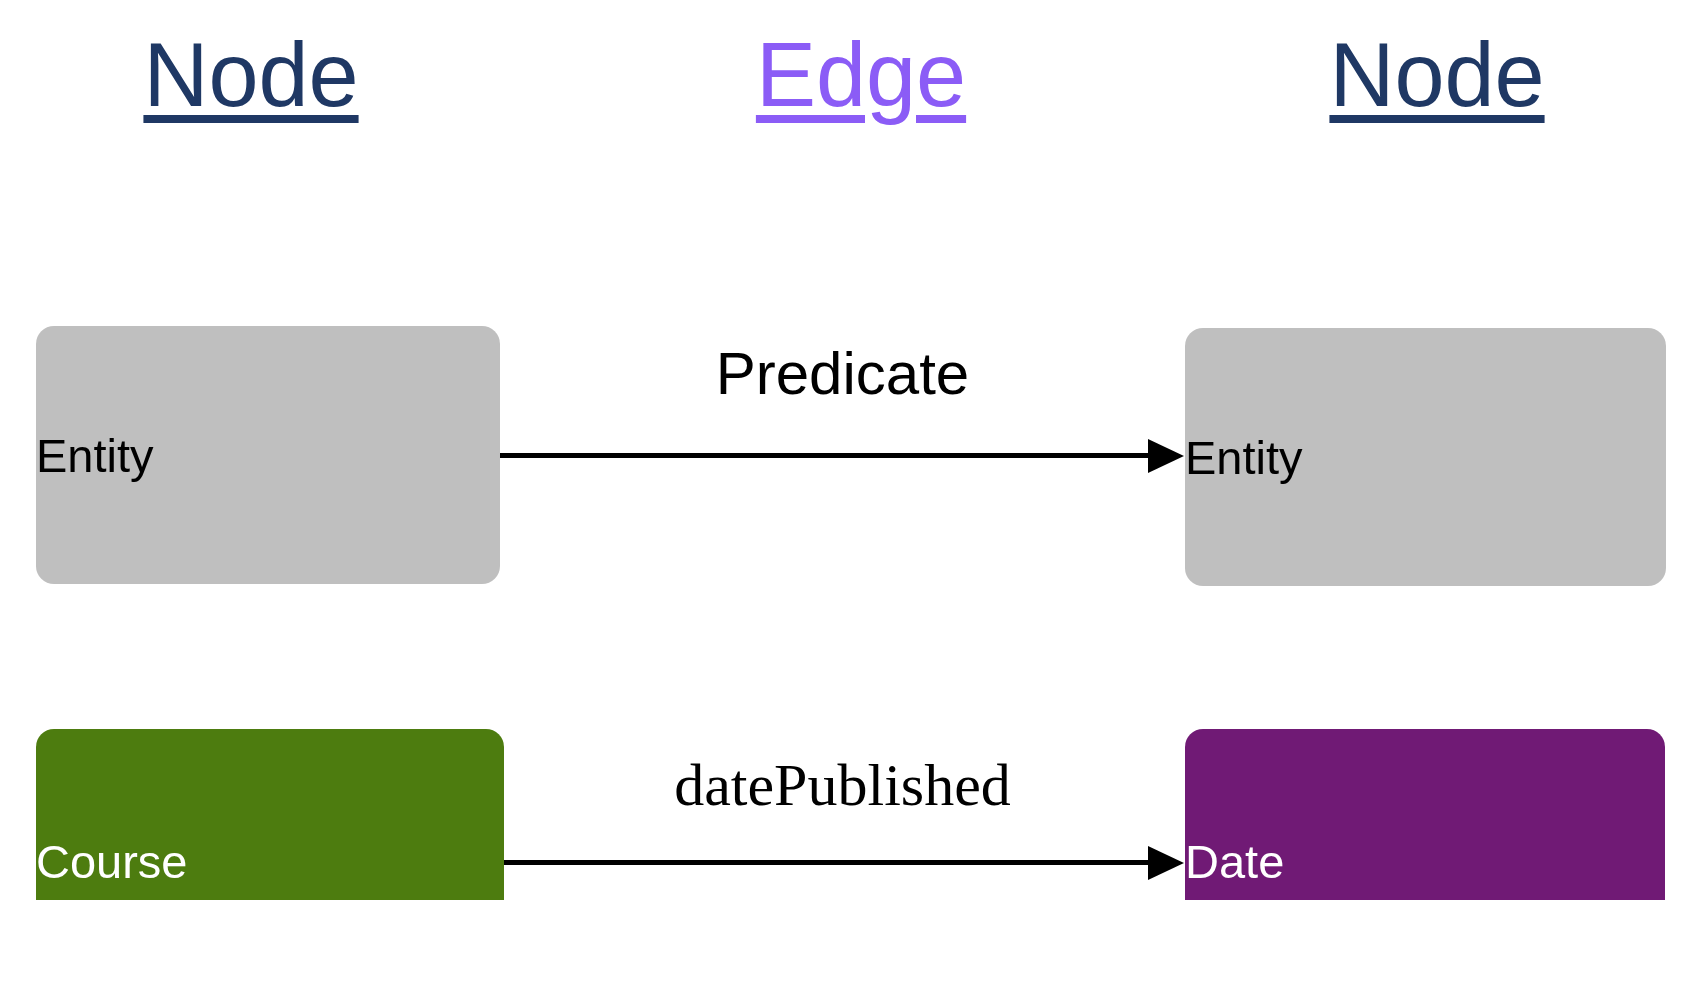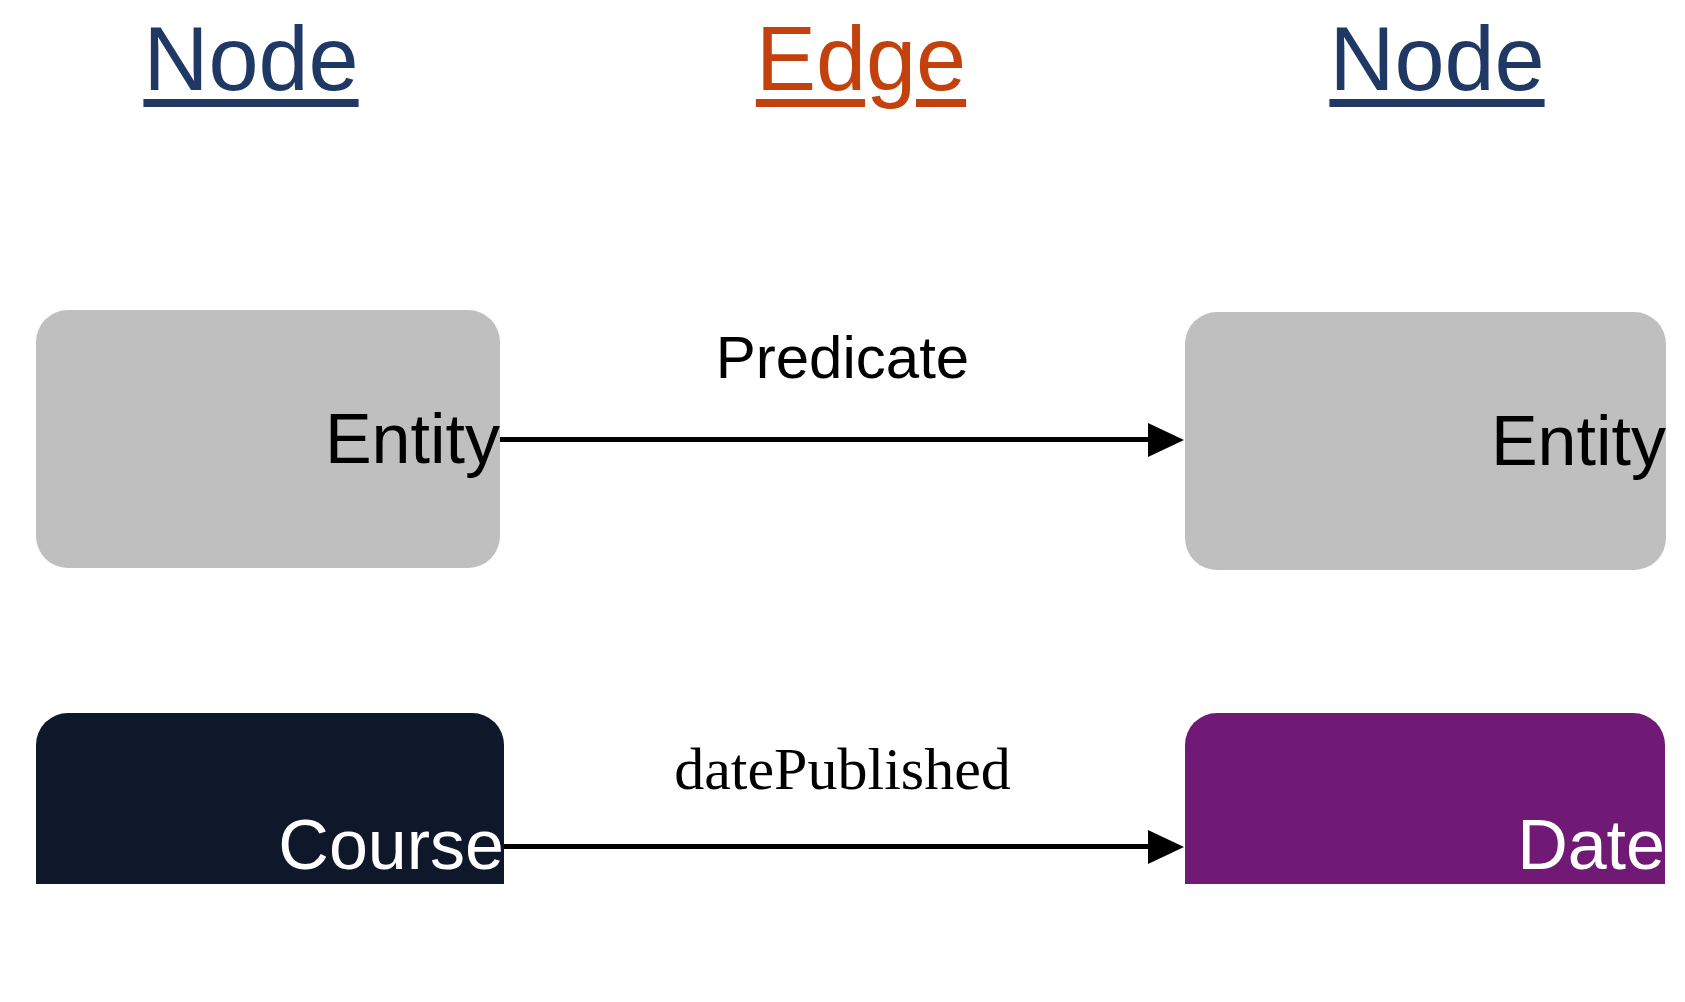--- a/index.html
+++ b/index.html
@@ -7,45 +7,46 @@
     padding: 0;
     background: #FFFFFF;
   }
   .canvas {
     position: relative;
     width: 1685px;
     height: 884px;
     background: #FFFFFF;
     overflow: hidden;
     font-family: "Liberation Sans", sans-serif;
+    margin-top: 16px;
   }
   .col-header {
     position: absolute;
     top: 14px;
     width: 340px;
     text-align: center;
     font-size: 90px;
     line-height: 1.0;
     font-weight: 400;
     text-decoration: underline;
     text-decoration-thickness: 8px;
     text-underline-offset: 9px;
     white-space: nowrap;
   }
   .hdr-left   { left: 81px;  }
   .hdr-middle { left: 691px; }
   .hdr-right  { left: 1267px;}
 
   .node-box {
     position: absolute;
-    border-radius: 32px;
+    border-radius: 18px;
     display: flex;
     align-items: center;
-    justify-content: flex-end;
-    font-size: 70px;
+    justify-content: flex-start;
+    font-size: 47px;
     line-height: 1;
     white-space: nowrap;
   }
   .r1-src { left: 36px;   top: 310px; width: 464px; height: 258px; }
   .r1-tgt { left: 1185px; top: 312px; width: 481px; height: 258px; }
   .r2-src { left: 36px;   top: 713px; width: 468px; height: 264px; }
   .r2-tgt { left: 1185px; top: 713px; width: 480px; height: 264px; }
 
   .edge-label {
     position: absolute;
@@ -79,38 +80,38 @@
   .head-1 { left: 1148px; top: 423px; }
   .head-2 { left: 1148px; top: 830px; }
 </style>
 </head>
 <body>
 
 <div class="canvas">
 
   <div class="col-header hdr-left" style="color: rgb(31, 56, 100);">Node</div>
 
-  <div class="col-header hdr-middle" style="color: #c2410c;">Edge</div>
+  <div class="col-header hdr-middle" style="color: #8b5cf6;">Edge</div>
 
   <div class="col-header hdr-right" style="color: rgb(31, 56, 100);">Node</div>
 
   <div class="node-box r1-src" style="background-color: rgb(191, 191, 191); color: rgb(0, 0, 0);">
     <span>Entity</span>
   </div>
 
   <div class="edge-label lbl-1">Predicate</div>
 
   <div class="arrow-line line-1" style="background-color: rgb(0, 0, 0);"></div>
   <div class="arrow-head head-1" style="border-left-color: rgb(0, 0, 0);"></div>
 
   <div class="node-box r1-tgt" style="background-color: rgb(191, 191, 191); color: rgb(0, 0, 0);">
     <span>Entity</span>
   </div>
 
-  <div class="node-box r2-src" style="background-color: #0f172a; color: rgb(255, 255, 255);">
+  <div class="node-box r2-src" style="background-color: #4d7c0f; color: rgb(255, 255, 255);">
     <span>Course</span>
   </div>
 
   <div class="edge-label lbl-2">datePublished</div>
 
   <div class="arrow-line line-2" style="background-color: rgb(0, 0, 0);"></div>
   <div class="arrow-head head-2" style="border-left-color: rgb(0, 0, 0);"></div>
 
   <div class="node-box r2-tgt" style="background-color: #701a75; color: rgb(255, 255, 255);">
     <span>Date</span>

